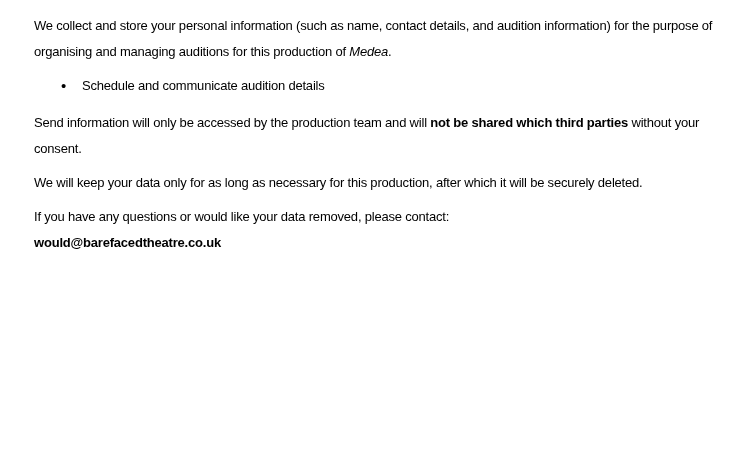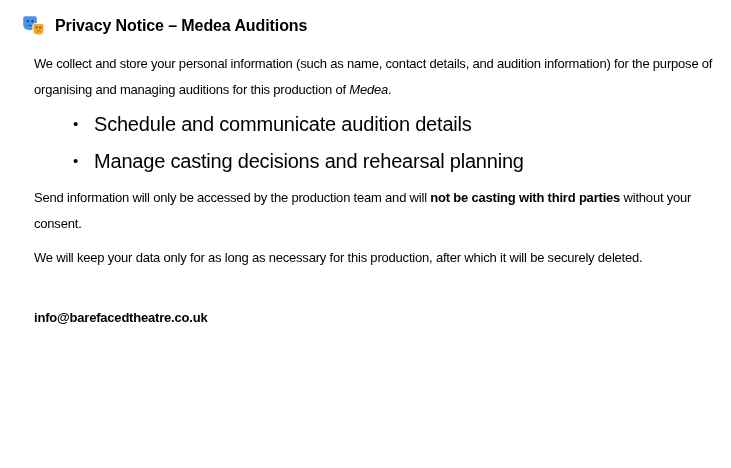--- a/index.html
+++ b/index.html
@@ -43,68 +43,48 @@
   }
   strong { font-weight: 700; }
   em { font-style: italic; }
   ul.bullet-list {
     list-style: none;
     margin: 8px 0 5px 0;
     padding: 0 0 0 56px;
   }
   ul.bullet-list li {
     position: relative;
-    font-size: 20px;
+    font-size: 13px;
     line-height: 26px;
     letter-spacing: -0.2px;
-    margin: 0 0 11px 16px;
+    margin: 0 0 11px 4px;
   }
   ul.bullet-list li::before {
     content: "\2022";
     position: absolute;
     left: -21px;
     top: 0;
     font-size: 15px;
     line-height: 26px;
     color: #000;
   }
 </style>
 </head>
 <body>
 
 <div class="doc">
 
-  <h1 class="doc-title">
-    <span class="masks-icon">
-      <svg viewBox="0 0 24 24" width="24" height="24" aria-hidden="true">
-
-        <path d="M3.2,2.2 h9.6 q2,0 2,2 v6.4 q0,5.6 -6.8,5.6 q-6.8,0 -6.8,-5.6 v-6.4 q0,-2 2,-2 z" fill="#4a94e8"></path>
-        <ellipse cx="5.9" cy="7.1" rx="1.25" ry="1.05" fill="#1c3e6e"></ellipse>
-        <ellipse cx="10.3" cy="7.1" rx="1.25" ry="1.05" fill="#1c3e6e"></ellipse>
-        <path d="M5.0,10.2 q3.1,3.4 6.2,0 q-3.1,1.7 -6.2,0 z" fill="#1c3e6e"></path>
-
-        <g>
-          <path d="M12.6,9.6 h7.6 q1.7,0 1.7,1.7 v4.9 q0,4.8 -5.5,4.8 q-5.5,0 -5.5,-4.8 v-4.9 q0,-1.7 1.7,-1.7 z" fill="#f6a42c" stroke="#ffffff" stroke-width="0.9"></path>
-          <ellipse cx="14.7" cy="13.5" rx="1.0" ry="0.9" fill="#8a5200"></ellipse>
-          <ellipse cx="18.2" cy="13.5" rx="1.0" ry="0.9" fill="#8a5200"></ellipse>
-          <path d="M14.1,17.6 q2.4,-2.2 4.8,0 q-2.4,-1.1 -4.8,0 z" fill="#8a5200"></path>
-        </g>
-      </svg>
-    </span>
-    <span>Privacy Notice – Medea Auditions</span>
-  </h1>
 
   <p><span>We collect and store your personal information (such as name, contact details, and audition information) for the purpose of organising and managing auditions for this production of </span><em>Medea</em><span>.</span></p>
 
 
   <ul class="bullet-list">
     <li>Schedule and communicate audition details</li>
-    <li>Manage casting decisions and rehearsal planning</li>
   </ul>
 
-  <p><span>Send information will only be accessed by the production team and will </span><strong>not be casting with third parties</strong><span> without your consent.</span></p>
+  <p><span>Send information will only be accessed by the production team and will </span><strong>not be shared which third parties</strong><span> without your consent.</span></p>
 
   <p>We will keep your data only for as long as necessary for this production, after which it will be securely deleted.</p>
 
 
-  <p><br><strong>info@barefacedtheatre.co.uk</strong></p>
+  <p><span>If you have any questions or would like your data removed, please contact:</span><br><strong>would@barefacedtheatre.co.uk</strong></p>
 
 </div>
 
 </body></html>

